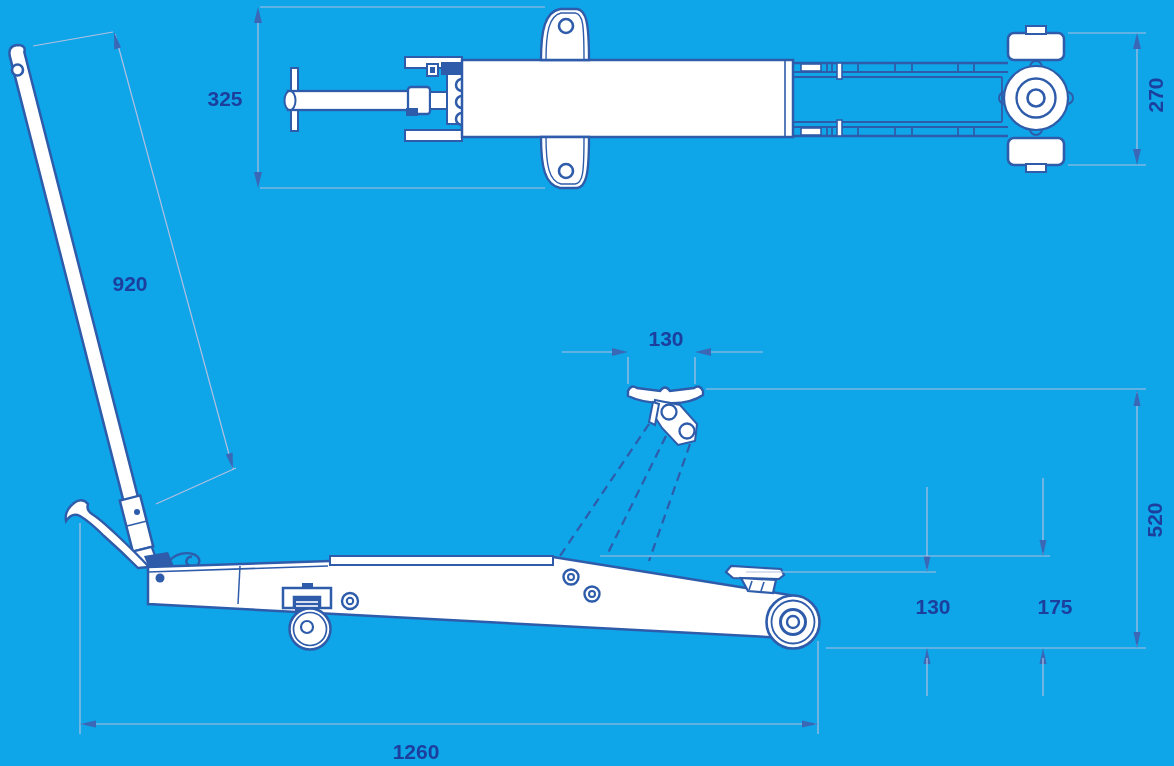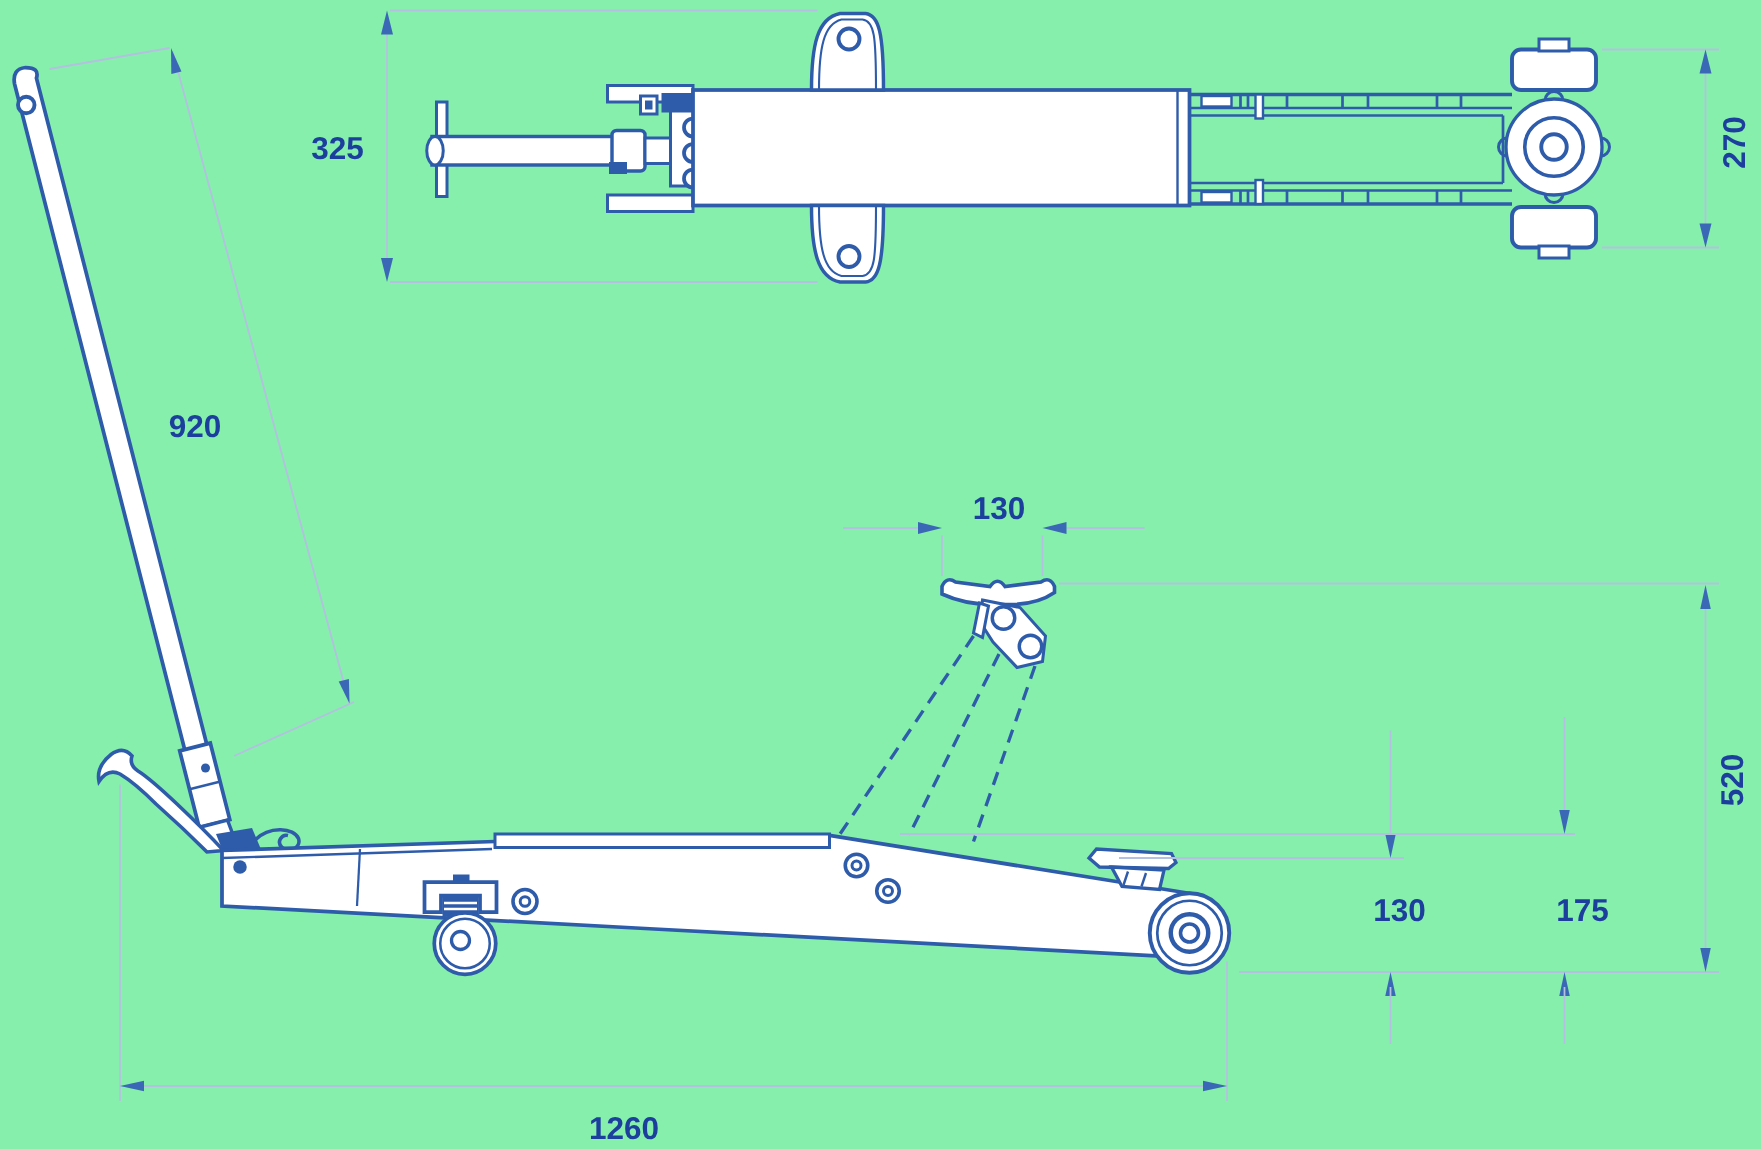--- a/index.html
+++ b/index.html
@@ -1,16 +1,16 @@
 <!DOCTYPE html>
 <html><head>
 <meta charset="utf-8">
 <style>
   html,body{margin:0;padding:0;background:#ffffff;}
-  .page{position:relative;width:1174px;height:766px;background:#86efac;overflow:hidden;
+  .page{position:relative;width:1174px;height:766px;background:#0ea5e9;overflow:hidden;
         font-family:"Liberation Sans", sans-serif;}
   svg{position:absolute;left:0;top:0;}
   .dim-label{font-family:"Liberation Sans", sans-serif;font-size:21px;font-weight:bold;fill:#1c3f9e;}
   .outline{stroke:#2e5caa;fill:none;}
   .outline-f{stroke:#2e5caa;fill:#ffffff;}
   .solid{fill:#2e5caa;stroke:none;}
   .dim{stroke:#b3c0e0;stroke-width:1.2;fill:none;}
   .arrow{fill:#3a68b6;stroke:none;}
   .dashed{stroke:#2e5caa;stroke-width:2.2;fill:none;stroke-dasharray:9,6;}
 </style>

